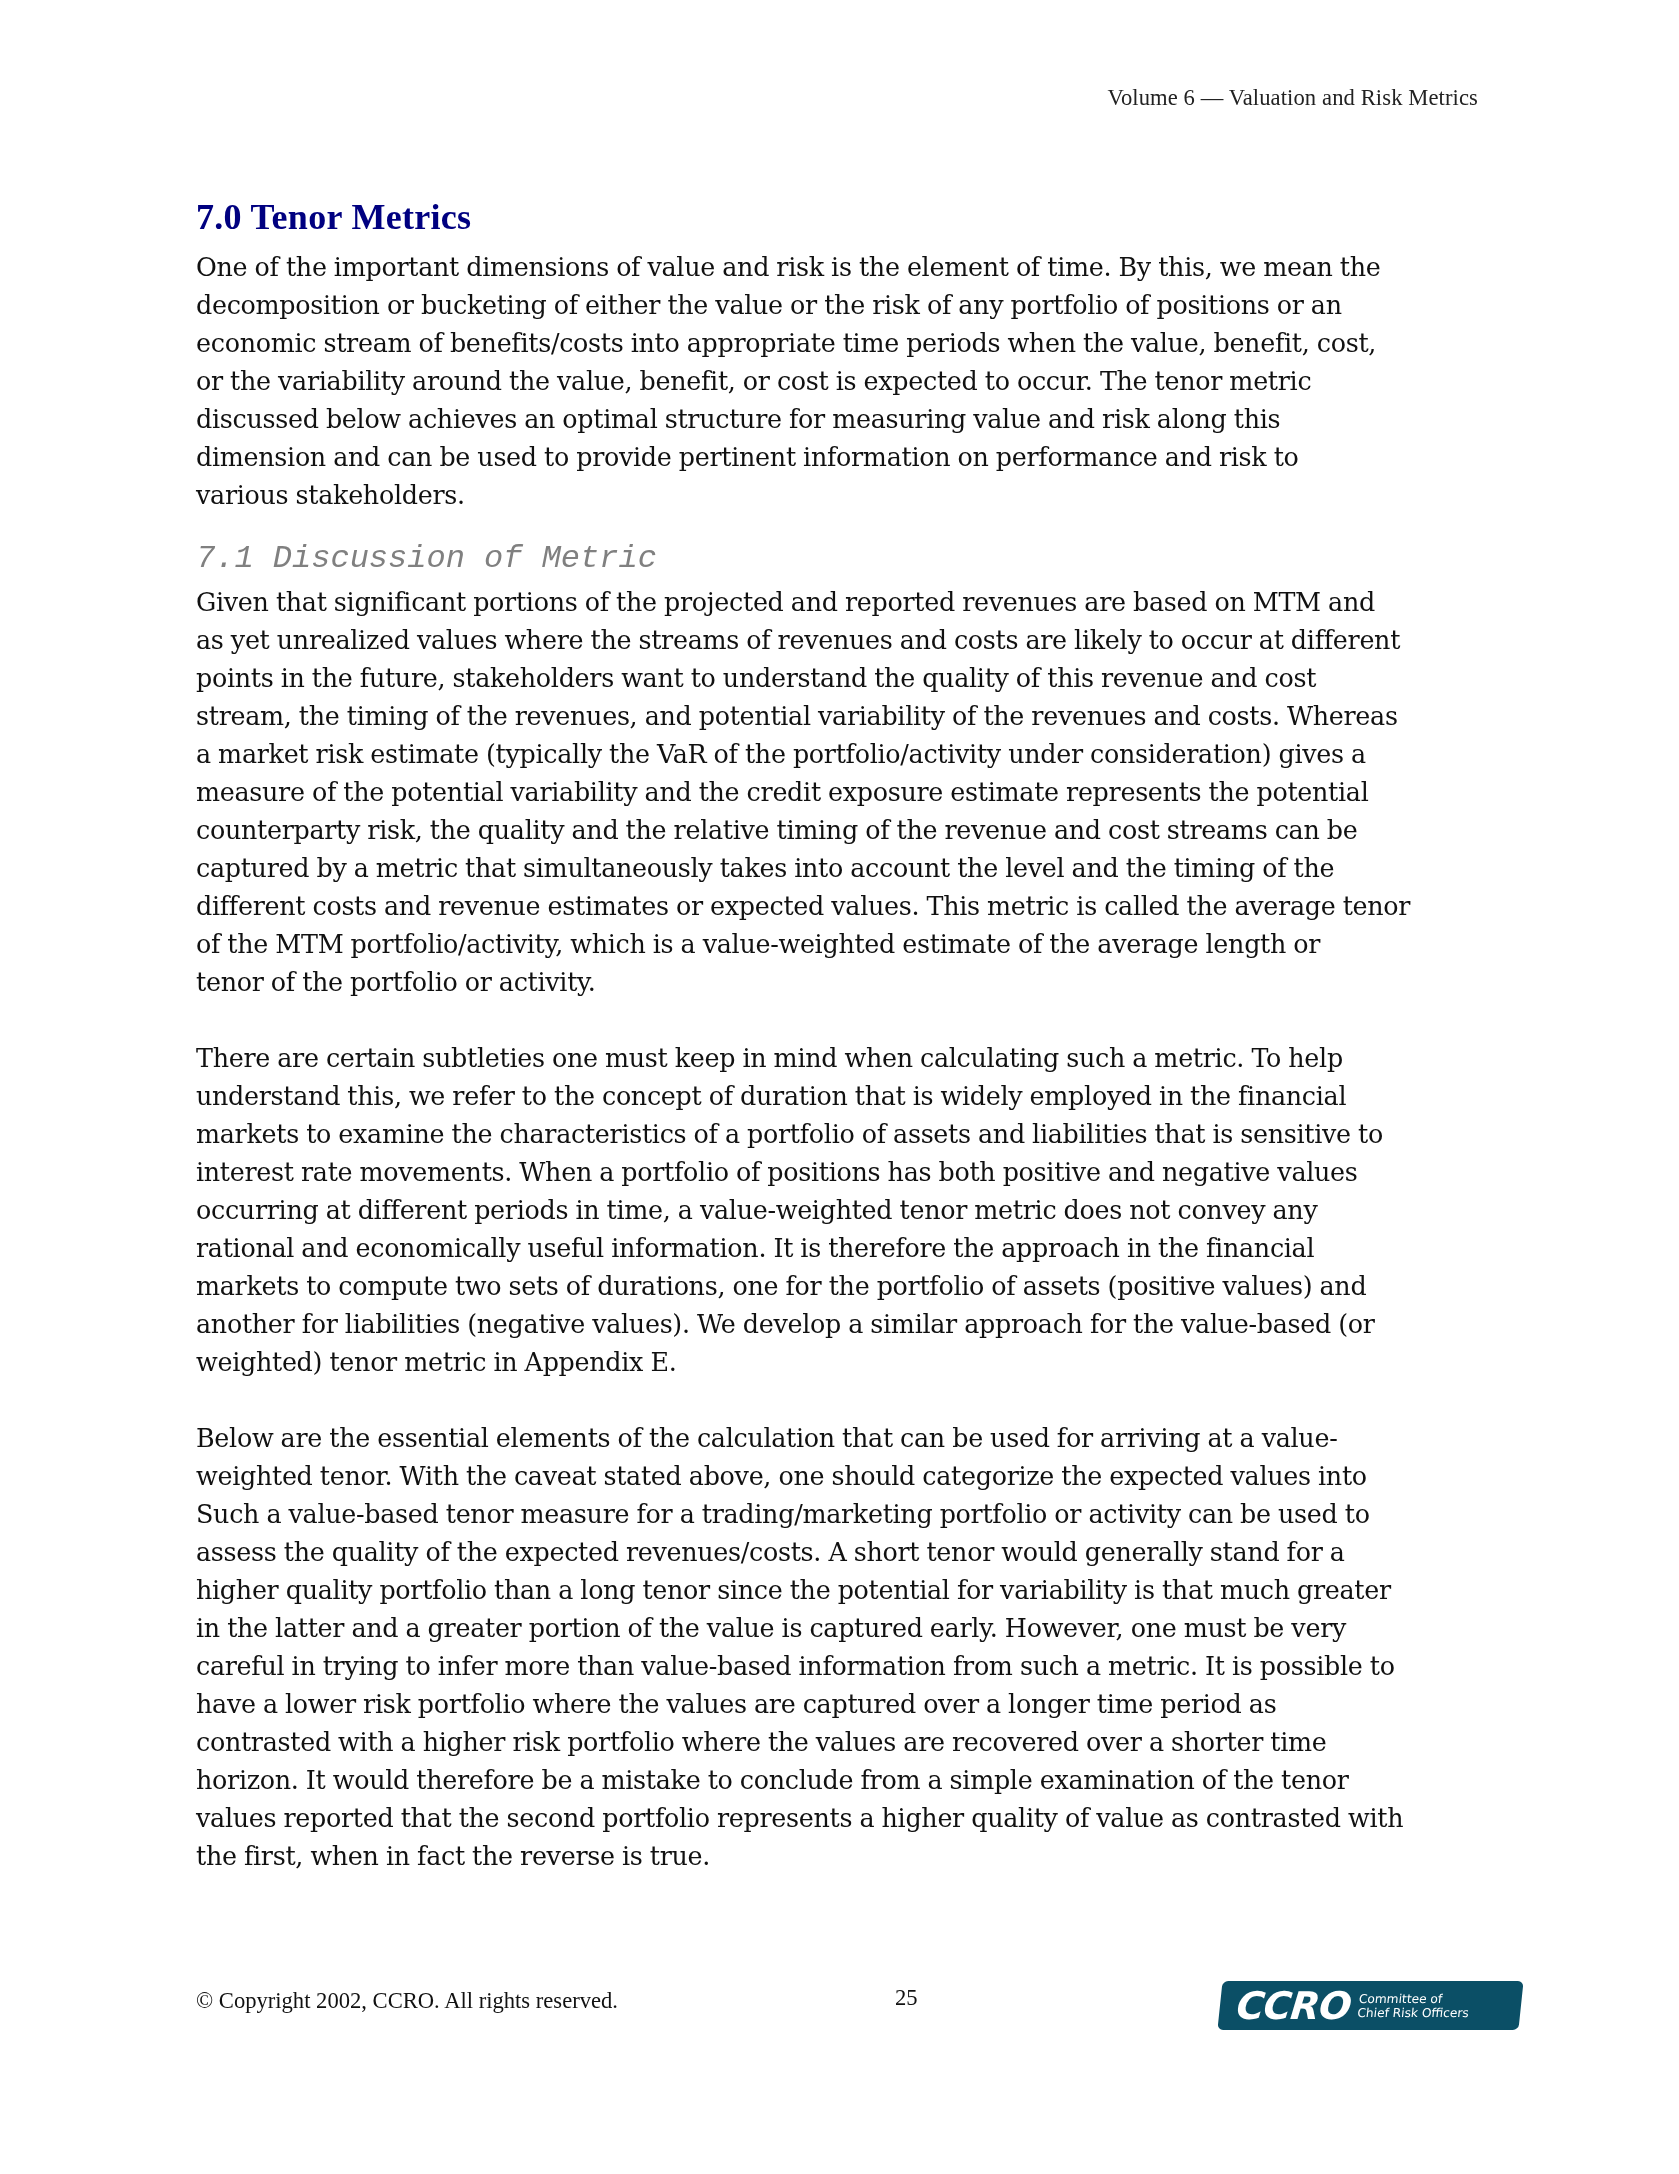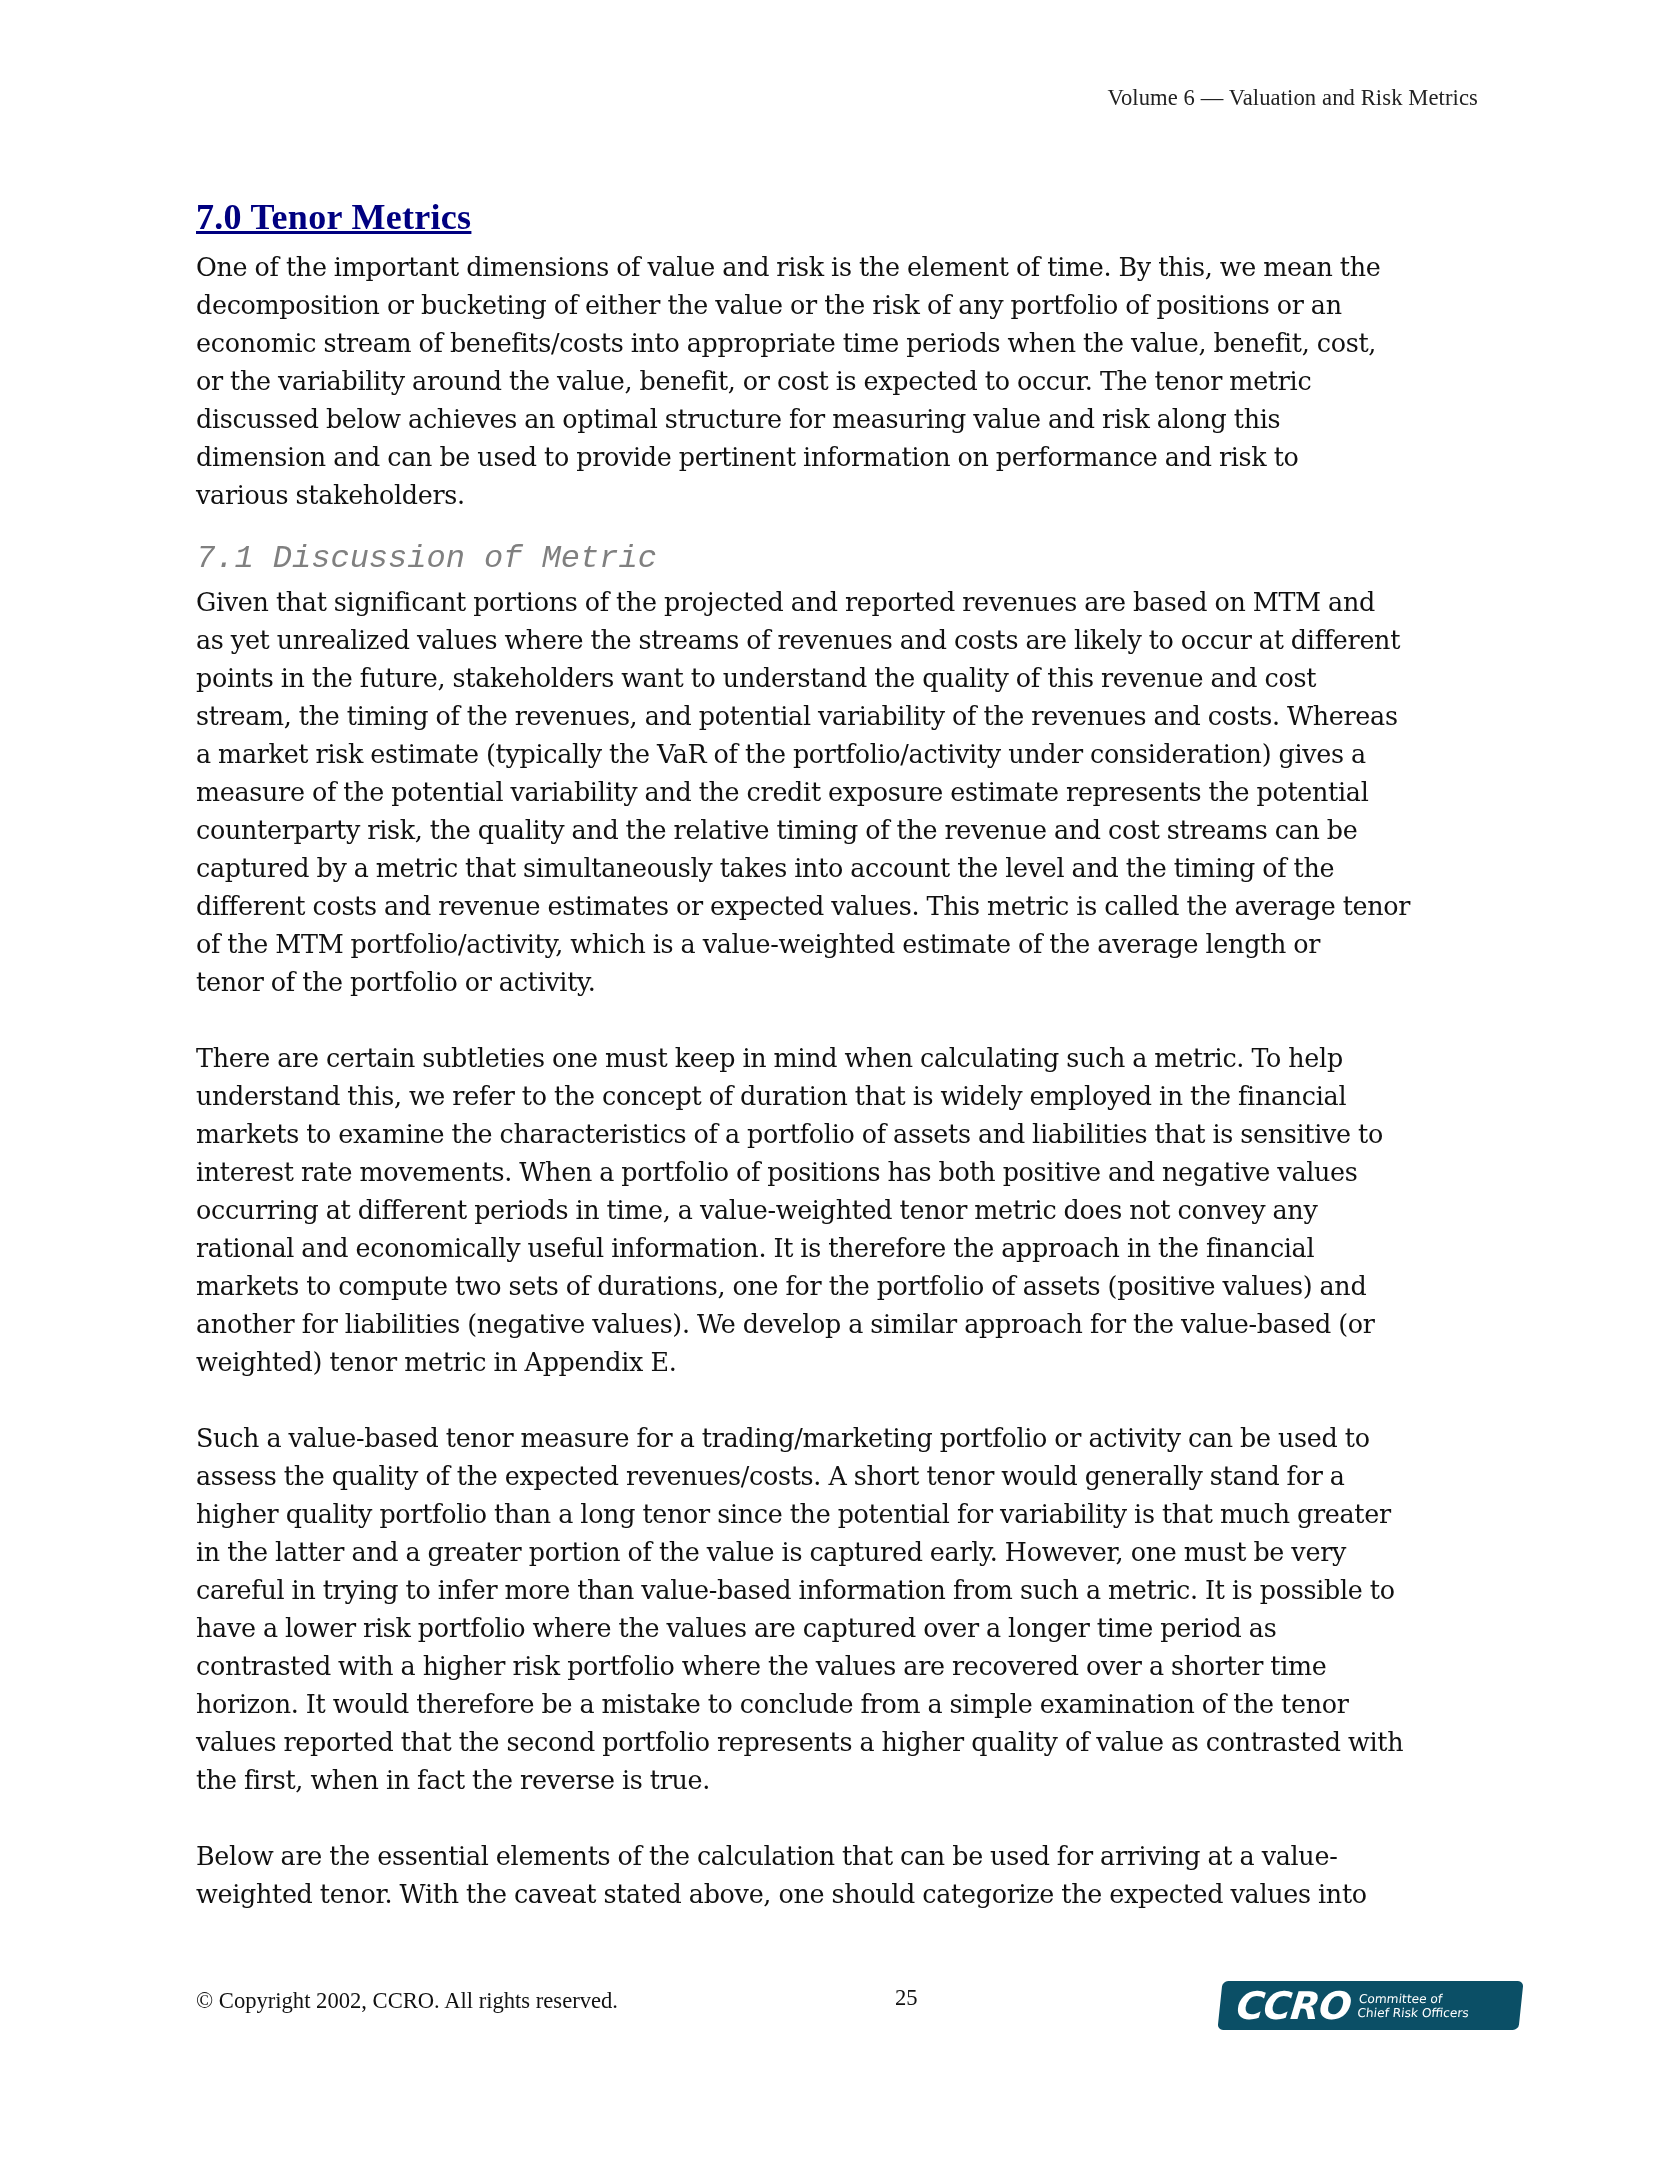--- a/index.html
+++ b/index.html
@@ -2,21 +2,21 @@
 <html style="font-size:15px"><head>
 <meta charset="utf-8">
 <style>
   html, body { margin: 0; padding: 0; background: #ffffff; }
   body { width: 1680px; height: 2174px; position: relative; overflow: hidden;
          font-family: "DejaVu Serif", "Liberation Serif", serif; color: #111111; }
   .running-header { position: absolute; top: 85px; right: 202px; font-size: 22.6px;
          font-family: "Liberation Serif", serif; color: #222; letter-spacing: 0.1px; }
   .content { position: absolute; left: 196px; top: 193px; width: 1318px; }
   h1.section-title { margin: 0 0 5.6px 0; font-family: "Liberation Serif", serif; font-weight: bold;
-         font-size: 36px; color: #000080; line-height: 49px; letter-spacing: 0.3px; text-decoration: underline; }
+         font-size: 36px; color: #000080; line-height: 49px; letter-spacing: 0.3px; }
   h2.subsection-title { margin: 24.5px 0 3.8px 0; font-family: Liberation Mono, monospace; font-style: italic;
          font-weight: normal; font-size: 32px; color: #808080; line-height: 41px; }
   .para { margin: 0 0 38px 0; font-size: 25.4px; line-height: 38px; white-space: pre-line;
          letter-spacing: -0.3px; word-spacing: -0.5px; }
   .para.last { margin-bottom: 0; }
   .footer { position: absolute; top: 1970px; left: 196px; width: 1318px; height: 56px; }
   .copyright { position: absolute; left: 0; top: 18px; font-size: 22.6px; color: #111;
          font-family: "Liberation Serif", serif; }
   .page-number { position: absolute; left: 699px; top: 15px; font-size: 22.6px; color: #111;
          font-family: "Liberation Serif", serif; text-align: center; }
@@ -57,32 +57,32 @@
 tenor of the portfolio or activity.</p>
   <p class="para">There are certain subtleties one must keep in mind when calculating such a metric. To help
 understand this, we refer to the concept of duration that is widely employed in the financial
 markets to examine the characteristics of a portfolio of assets and liabilities that is sensitive to
 interest rate movements. When a portfolio of positions has both positive and negative values
 occurring at different periods in time, a value-weighted tenor metric does not convey any
 rational and economically useful information. It is therefore the approach in the financial
 markets to compute two sets of durations, one for the portfolio of assets (positive values) and
 another for liabilities (negative values). We develop a similar approach for the value-based (or
 weighted) tenor metric in Appendix E.</p>
+  <p class="para last">Below are the essential elements of the calculation that can be used for arriving at a value-
+weighted tenor. With the caveat stated above, one should categorize the expected values into</p>
   <p class="para">Such a value-based tenor measure for a trading/marketing portfolio or activity can be used to
 assess the quality of the expected revenues/costs. A short tenor would generally stand for a
 higher quality portfolio than a long tenor since the potential for variability is that much greater
 in the latter and a greater portion of the value is captured early. However, one must be very
 careful in trying to infer more than value-based information from such a metric. It is possible to
 have a lower risk portfolio where the values are captured over a longer time period as
 contrasted with a higher risk portfolio where the values are recovered over a shorter time
 horizon. It would therefore be a mistake to conclude from a simple examination of the tenor
 values reported that the second portfolio represents a higher quality of value as contrasted with
 the first, when in fact the reverse is true.</p>
-  <p class="para last">Below are the essential elements of the calculation that can be used for arriving at a value-
-weighted tenor. With the caveat stated above, one should categorize the expected values into</p>
 </div>
 
 <div class="footer">
   <span class="copyright">© Copyright 2002, CCRO. All rights reserved.</span>
   <span class="page-number">25</span>
   <div class="logo">
     <span class="logo-mark">CCRO</span>
     <span class="logo-sub">Committee of
 Chief Risk Officers</span>
   </div>

